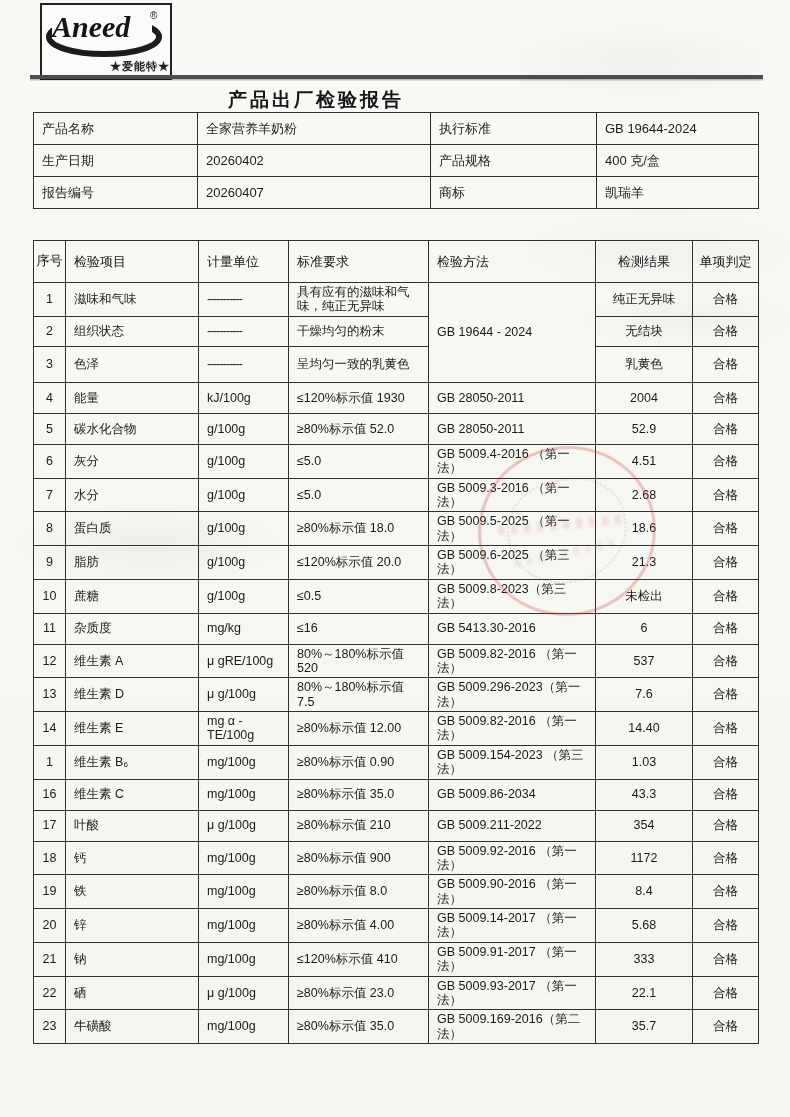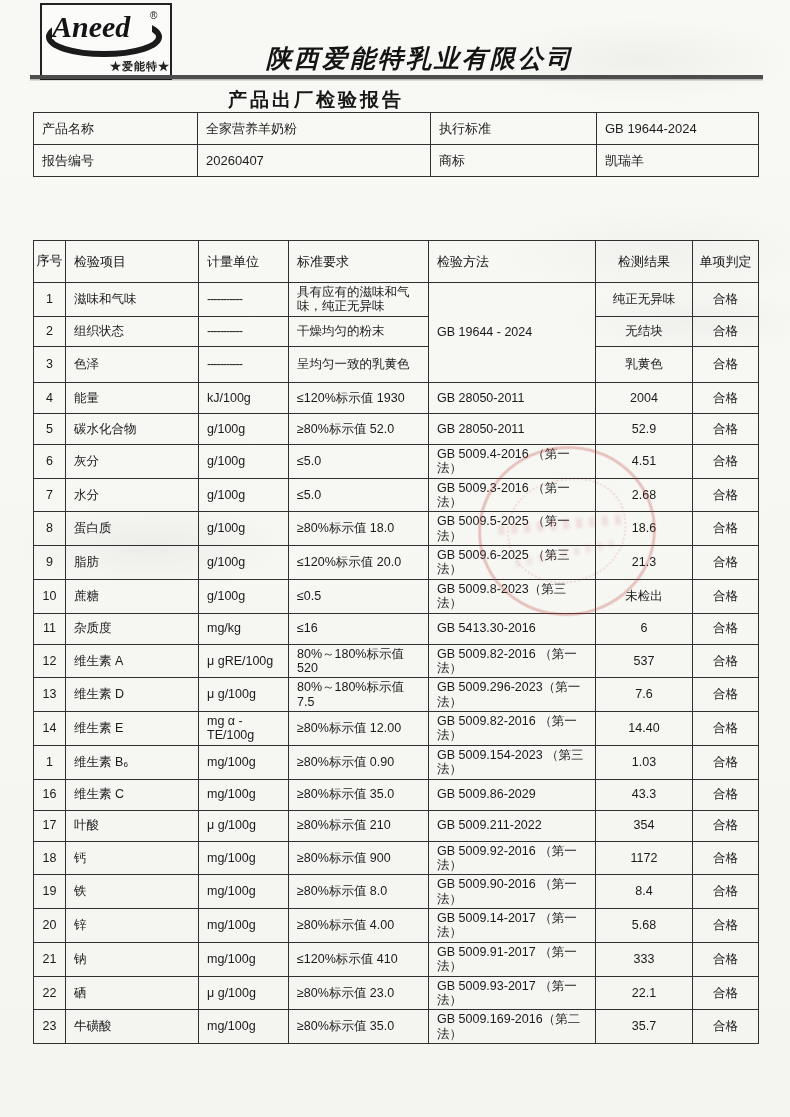--- a/index.html
+++ b/index.html
@@ -71,37 +71,42 @@
   <div class="logo-box">
     <svg class="logo-mark" width="124" height="52" viewBox="0 0 124 52">
       <ellipse cx="60" cy="30" rx="55" ry="17" fill="none" stroke="#1b1b1b" stroke-width="6"></ellipse>
       <rect x="8" y="6" width="100" height="26" fill="#fbfbf9"></rect>
       <text x="8" y="30" font-family="Liberation Serif, serif" font-style="italic" font-weight="bold" font-size="30" fill="#141414">Aneed</text>
       <text x="106" y="12" font-family="Liberation Sans, sans-serif" font-size="10" fill="#141414">®</text>
     </svg>
     <div class="logo-sub">★爱能特★</div>
   </div>
 
-  <div class="company">陕西爱能特乳业有限公司</div>
   <div class="rule"></div>
   <div class="doc-title">产品出厂检验报告</div>
 
   <table class="info-table">
     <colgroup>
         <col style="width:164px">
         <col style="width:233px">
         <col style="width:166px">
         <col style="width:162px">
       </colgroup>
     <tbody id="info-body">
         <tr>
           <td>产品名称</td>
           <td>全家营养羊奶粉</td>
           <td>执行标准</td>
           <td>GB 19644-2024</td>
+        </tr>
+        <tr>
+          <td>生产日期</td>
+          <td>20260402</td>
+          <td>产品规格</td>
+          <td>400 克/盒</td>
         </tr>
         <tr>
           <td>报告编号</td>
           <td>20260407</td>
           <td>商标</td>
           <td>凯瑞羊</td>
         </tr>
       </tbody>
   </table>
 
@@ -258,21 +263,21 @@
           <td class="l">≥80%标示值 0.90</td>
           <td class="l method">GB 5009.154-2023 （第三法）</td>
           <td class="c">1.03</td>
           <td class="c">合格</td>
         </tr>
         <tr style="height: 31px;">
           <td class="c">16</td>
           <td class="l">维生素 C</td>
           <td class="l unit">mg/100g</td>
           <td class="l">≥80%标示值 35.0</td>
-          <td class="l method">GB 5009.86-2029</td>
+          <td class="l method">GB 5009.86-2034</td>
           <td class="c">43.3</td>
           <td class="c">合格</td>
         </tr>
         <tr style="height: 31px;">
           <td class="c">17</td>
           <td class="l">叶酸</td>
           <td class="l unit">μ g/100g</td>
           <td class="l">≥80%标示值 210</td>
           <td class="l method">GB 5009.211-2022</td>
           <td class="c">354</td>

